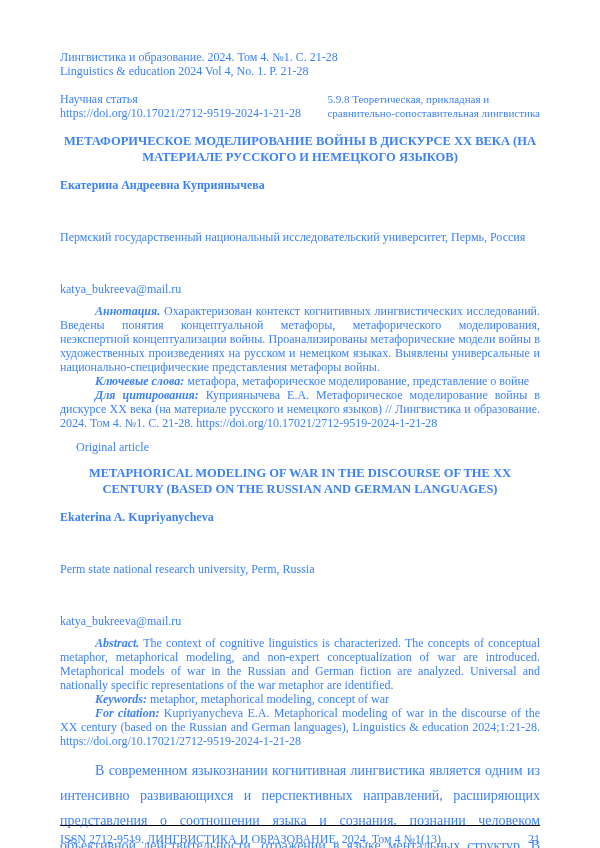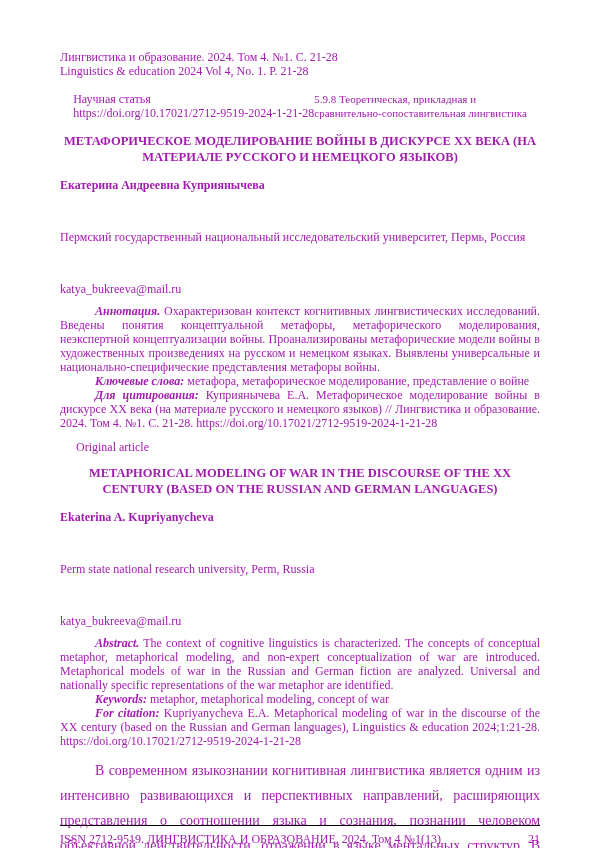--- a/index.html
+++ b/index.html
@@ -1,26 +1,26 @@
 <!DOCTYPE html>
 <html><head>
 <meta charset="utf-8">
 <style>
   html, body { margin: 0; padding: 0; background: #ffffff; }
   .page {
     width: 600px; height: 848px;
     position: relative; box-sizing: border-box;
-    background: #ffffff; color: #a21caf;
+    background: #ffffff; color: #3b82f6;
     font-family: "Liberation Serif", "DejaVu Serif", serif;
     padding: 50px 60px 0 60px;
     overflow: hidden;
   }
   .small { font-size: 12px; line-height: 14px; }
   .top { margin-bottom: 14px; }
-  .meta-row { display: flex; justify-content: center; align-items: flex-end; margin-bottom: 13px; }
+  .meta-row { display: flex; justify-content: space-between; align-items: flex-end; margin-bottom: 13px; }
   .meta-left { font-size: 12px; line-height: 14px; }
   .meta-right { font-size: 11px; line-height: 14px; max-width: 235px; }
   .title {
     font-size: 12.5px; font-weight: bold; text-align: center;
     line-height: 16px; margin: 0 0 13px 0;
   }
   .author-block { margin-bottom: 8px; }
   .byline { font-size: 12px; line-height: 14px; font-weight: bold; }
   .affil { font-size: 12px; line-height: 14px; margin-top: 38px; }
   .abstract-block { margin-bottom: 10px; }

